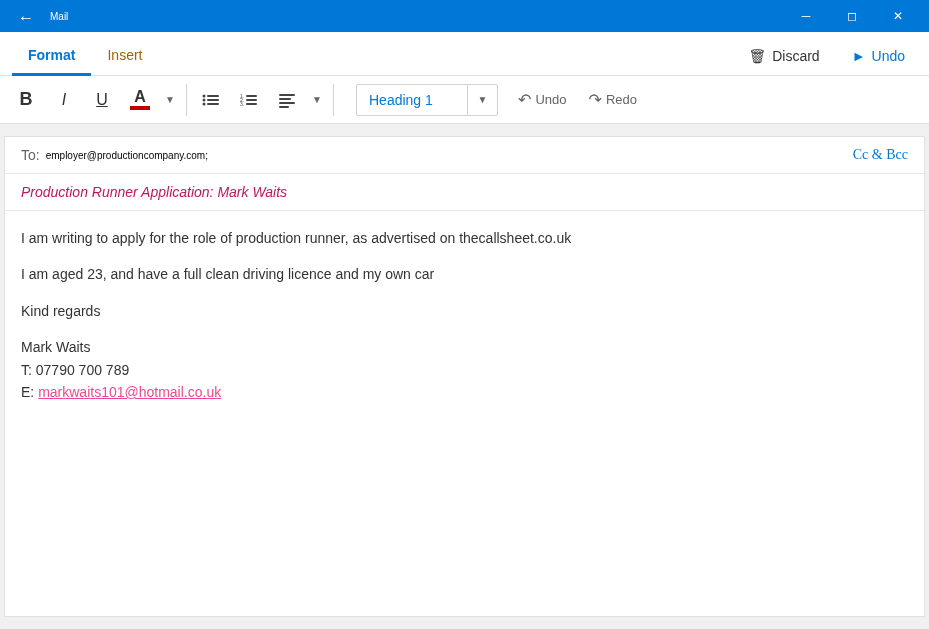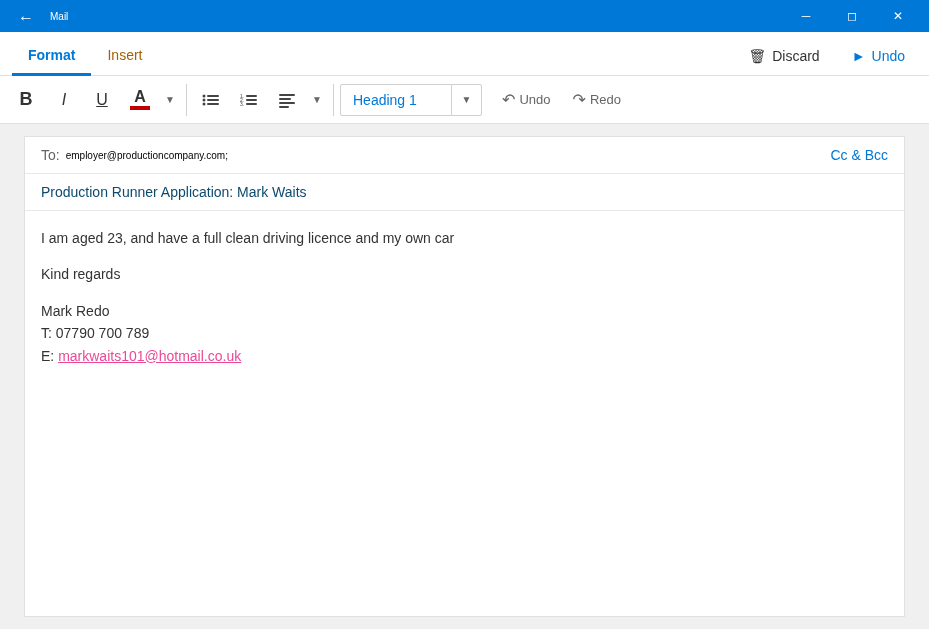--- a/index.html
+++ b/index.html
@@ -135,21 +135,21 @@
       font-size: 10px;
     }
 
     
     .heading-selector {
       display: flex;
       align-items: center;
       border: 1px solid #d0d0d0;
       border-radius: 2px;
       height: 32px;
-      margin-left: 0;
+      margin-left: 16px;
     }
     .heading-text {
       padding: 0 12px;
       font-size: 14px;
       color: #0078d7;
       min-width: 110px;
       display: flex;
       align-items: center;
     }
     .heading-arrow {
@@ -183,21 +183,21 @@
     .list-btn {
       width: 36px; height: 36px;
       display: flex; align-items: center; justify-content: center;
       cursor: pointer;
       border-radius: 2px;
     }
 
     
     .email-area {
       background: white;
-      margin: 12px 24px;
+      margin: 12px 4px;
       border: 1px solid #e0e0e0;
       flex: 1;
       height: calc(629px - 32px - 44px - 48px - 24px);
     }
 
     
     .to-field {
       display: flex;
       align-items: center;
       padding: 10px 16px;
@@ -210,28 +210,30 @@
     }
     .to-email {
       color: #000000;
       font-size: 10px;
     }
     .cc-bcc {
       margin-left: auto;
       color: #0078d7;
       font-size: 14px;
       cursor: pointer;
+      font-family: Liberation Serif, serif;
     }
 
     
     .subject-field {
       padding: 10px 16px;
       border-bottom: 1px solid #e8e8e8;
       font-size: 14px;
-      color: #0c4a6e;
+      color: #be185d;
+      font-style: italic;
     }
 
     
     .email-body {
       padding: 16px;
       font-size: 14px;
       color: #333;
       line-height: 1.6;
     }
     .email-body p {
@@ -347,21 +349,22 @@
     <span class="to-label">To:</span>
     <span class="to-email">employer@productioncompany.com;</span>
     <span class="cc-bcc">Cc &amp; Bcc</span>
   </div>
 
   <div class="subject-field">
     <span>Production Runner Application: Mark Waits</span>
   </div>
 
   <div class="email-body">
+    <p>I am writing to apply for the role of production runner, as advertised on thecallsheet.co.uk</p>
     <p>I am aged 23, and have a full clean driving licence and my own car</p>
     <p>Kind regards</p>
     <p>
-      <span>Mark Redo</span><br>
+      <span>Mark Waits</span><br>
       <span>T: 07790 700 789</span><br>
       <span>E:</span> <a href="mailto:markwaits101@hotmail.co.uk">markwaits101@hotmail.co.uk</a>
     </p>
   </div>
 </div>
 
 </body></html>

